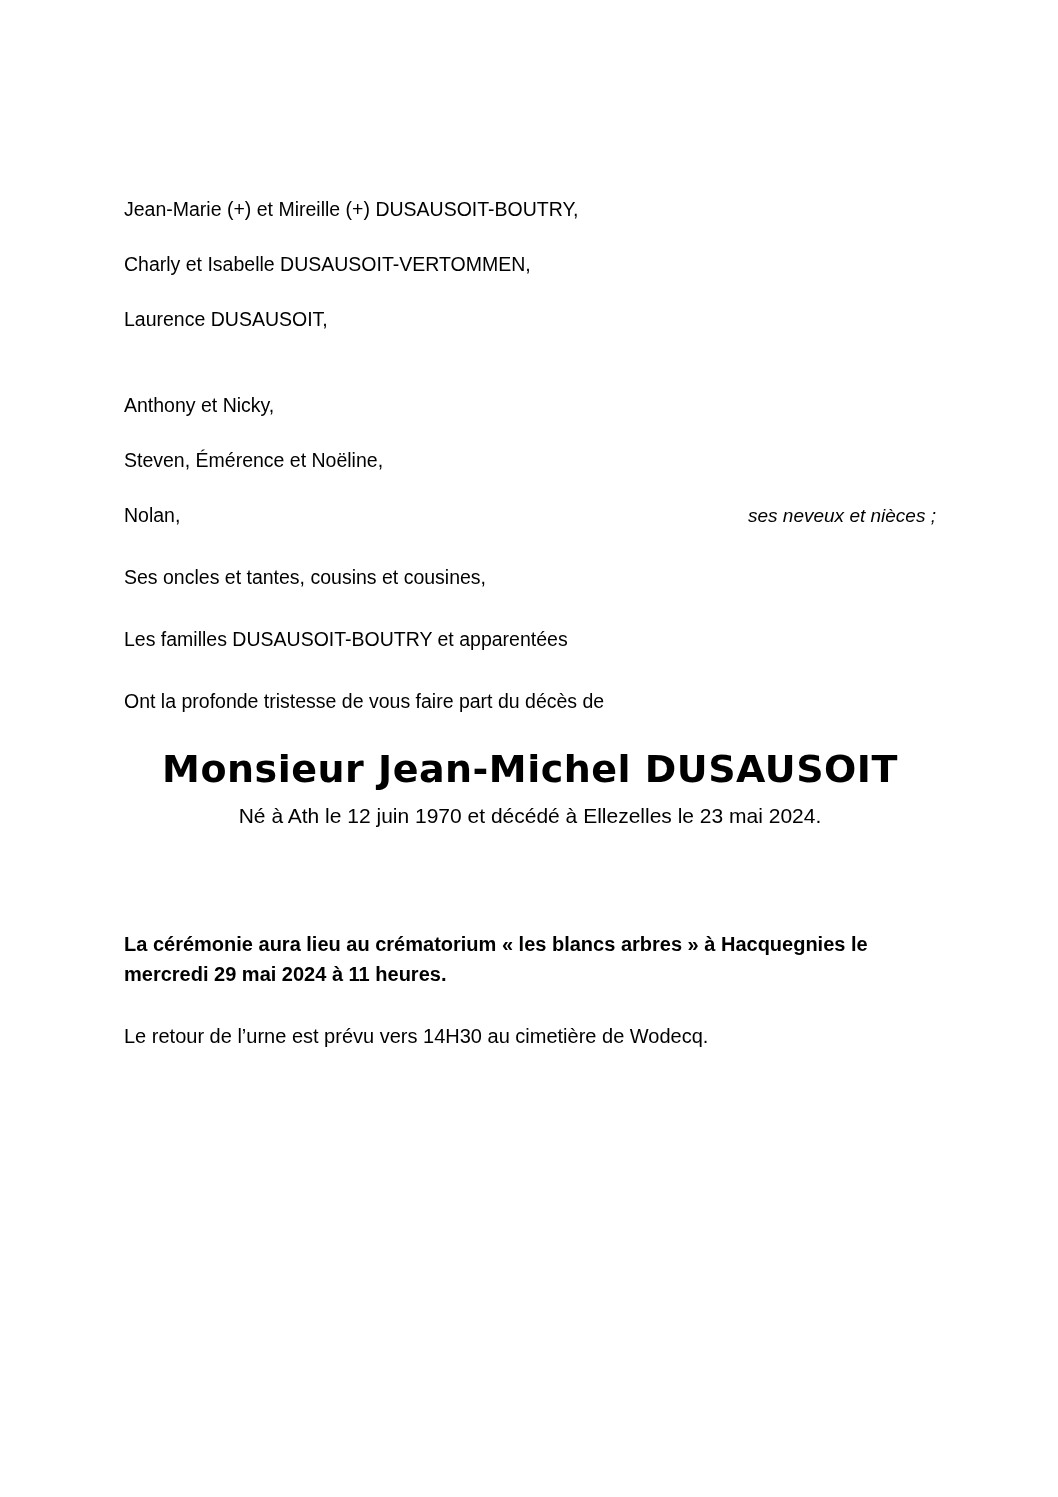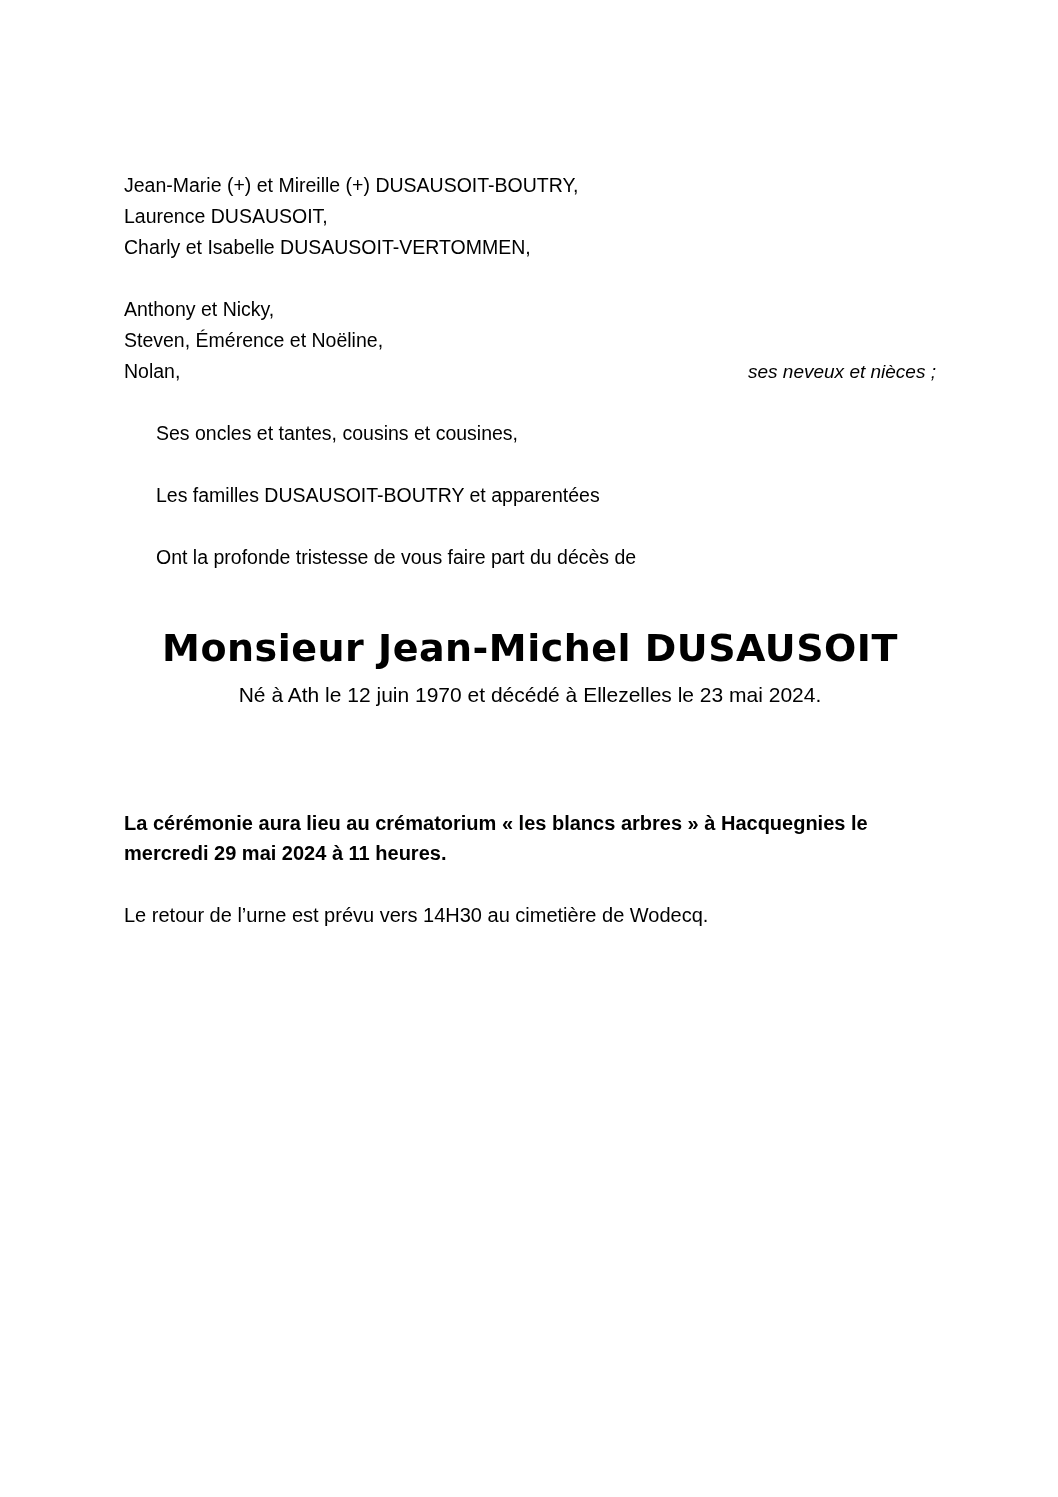--- a/index.html
+++ b/index.html
@@ -28,40 +28,40 @@
     top: 170px;
     width: 812px;
   }
   .line-row {
     display: flex;
     justify-content: space-between;
     align-items: flex-end;
     font-size: 19.5px;
     line-height: 31px;
     white-space: pre;
+    margin-top: 24px;
   }
   .line-row .left {
     text-align: left;
   }
   .line-row .right {
     font-style: italic;
     text-align: right;
     font-size: 19px;
   }
   .plain {
     font-size: 19.5px;
     line-height: 31px;
     white-space: pre;
-    margin-left: 32px;
   }
   .gap-md { height: 31px; }
 
   .deceased-block {
     text-align: center;
-    margin-top: 51px;
+    margin-top: 28px;
   }
   .deceased-name {
     font-family: "DejaVu Sans", sans-serif;
     font-weight: bold;
     font-size: 38px;
     letter-spacing: 0.5px;
     line-height: 48px;
   }
   .deceased-dates {
     font-size: 21px;
@@ -87,25 +87,25 @@
 
 <div class="page">
   <div class="content">
 
     <div>
       <div class="line-row">
         <span class="left">Jean-Marie (+) et Mireille (+) DUSAUSOIT-BOUTRY,</span>
         <span class="right"></span>
       </div>
       <div class="line-row">
-        <span class="left">Laurence DUSAUSOIT,</span>
+        <span class="left">Charly et Isabelle DUSAUSOIT-VERTOMMEN,</span>
         <span class="right"></span>
       </div>
       <div class="line-row">
-        <span class="left">Charly et Isabelle DUSAUSOIT-VERTOMMEN,</span>
+        <span class="left">Laurence DUSAUSOIT,</span>
         <span class="right"></span>
       </div>
     </div>
 
     <div class="gap-md"></div>
 
     <div>
       <div class="line-row">
         <span class="left">Anthony et Nicky,</span>
         <span class="right"></span>

